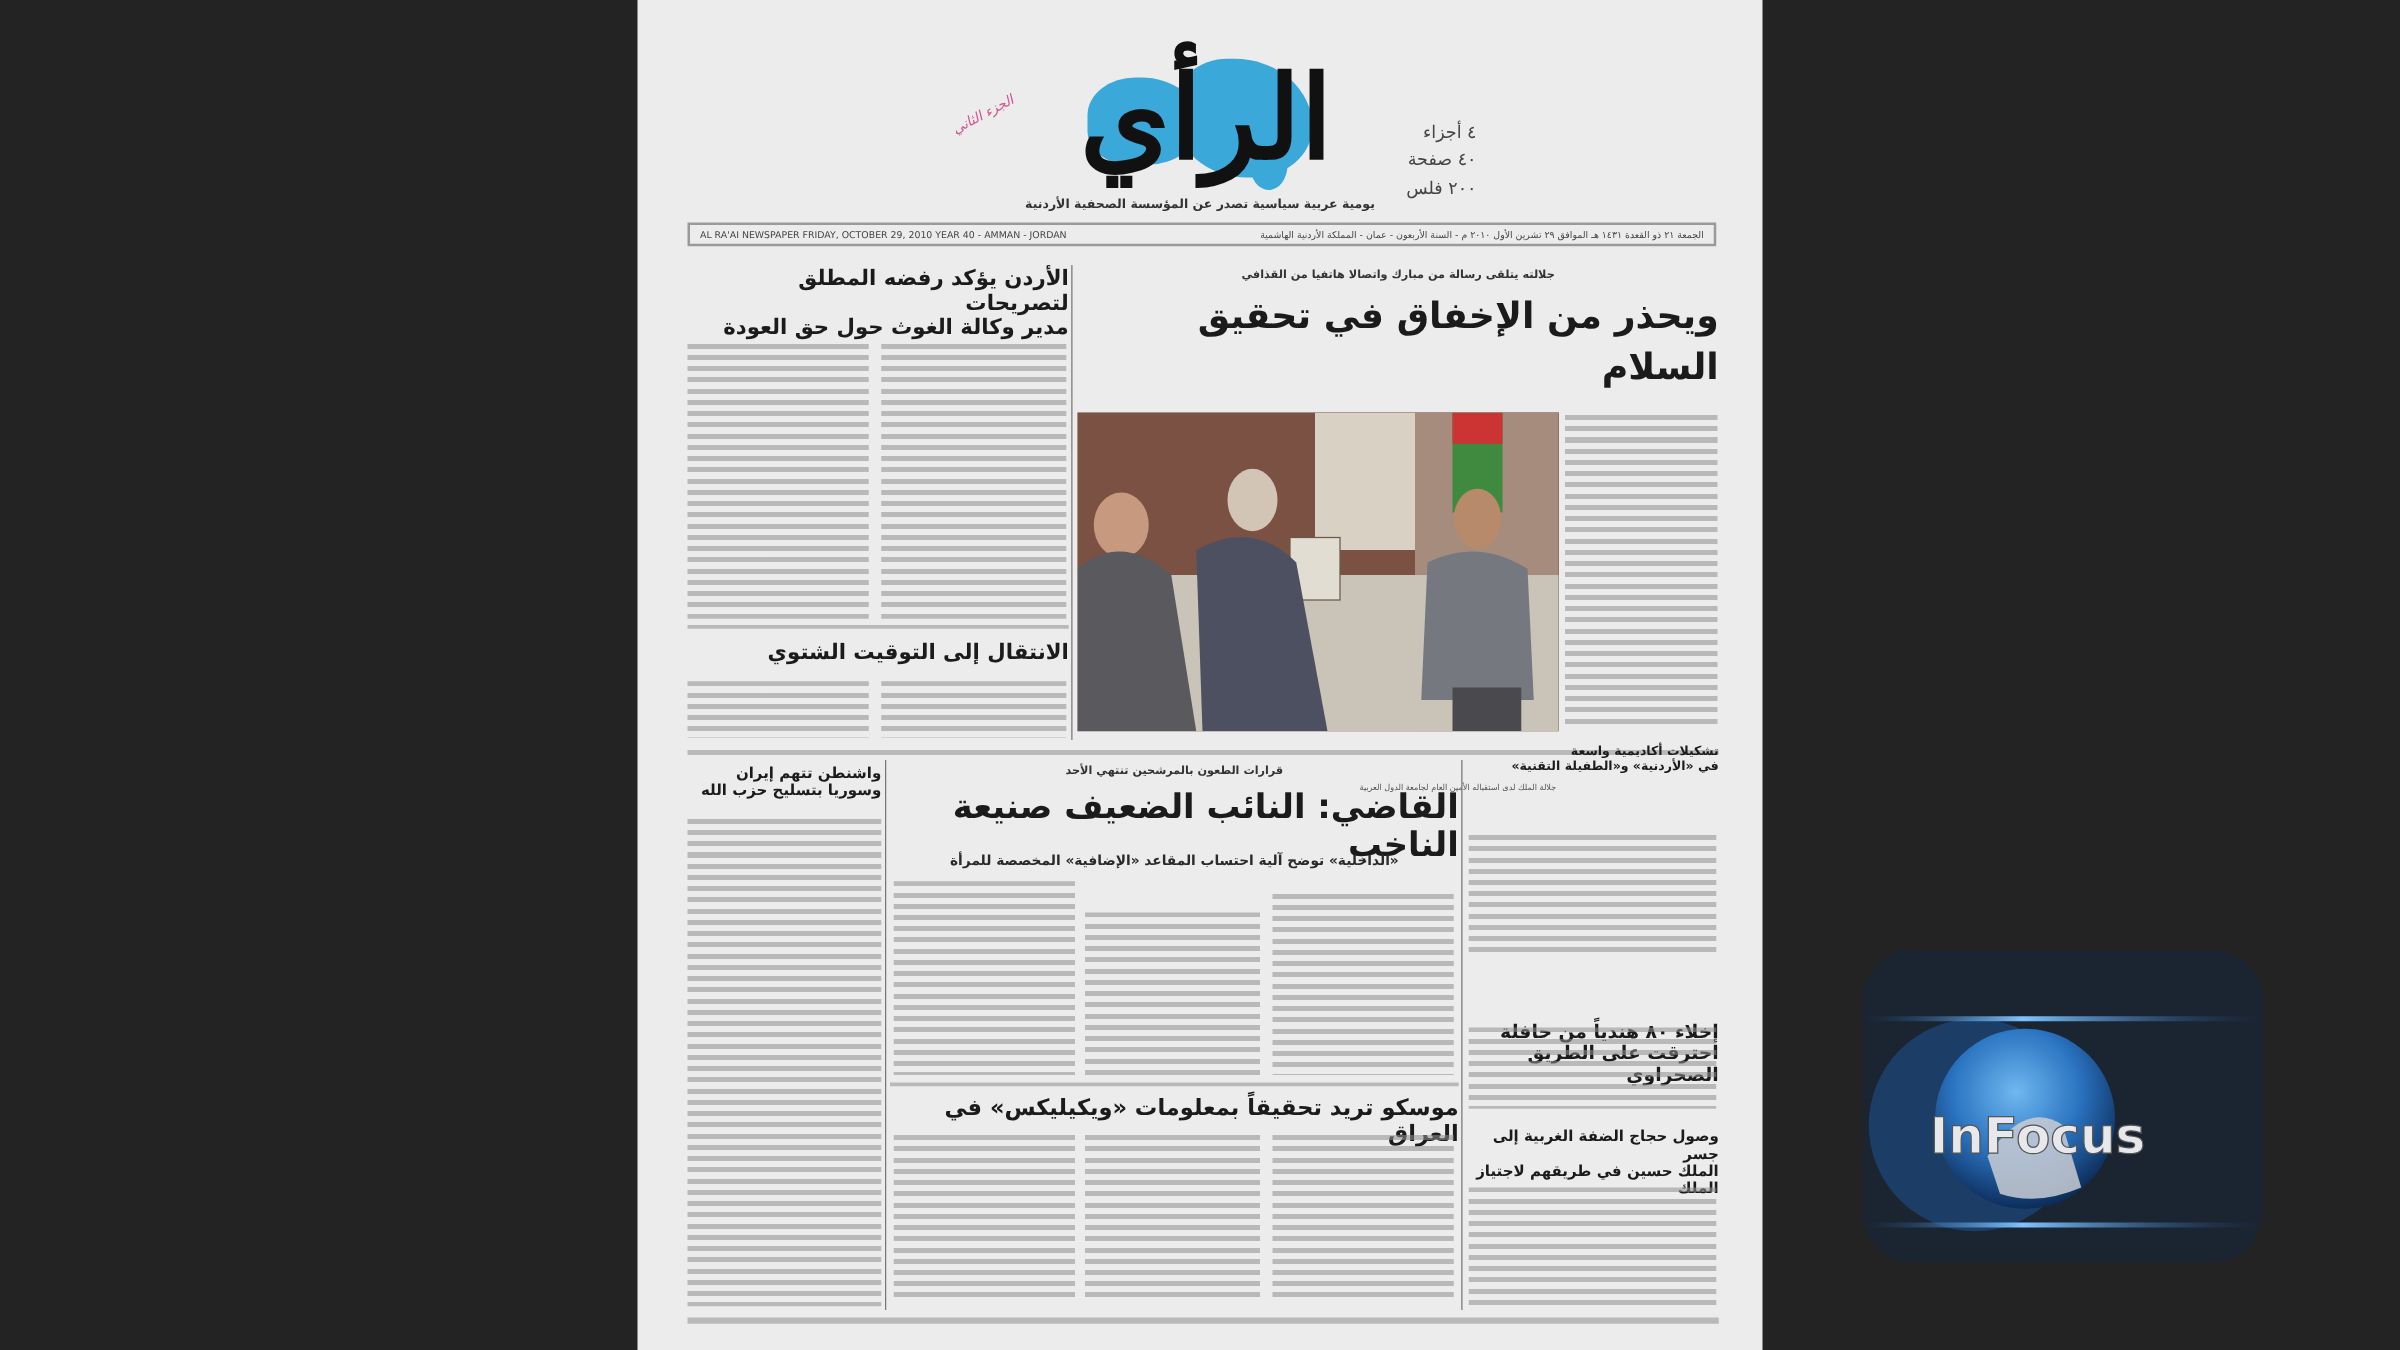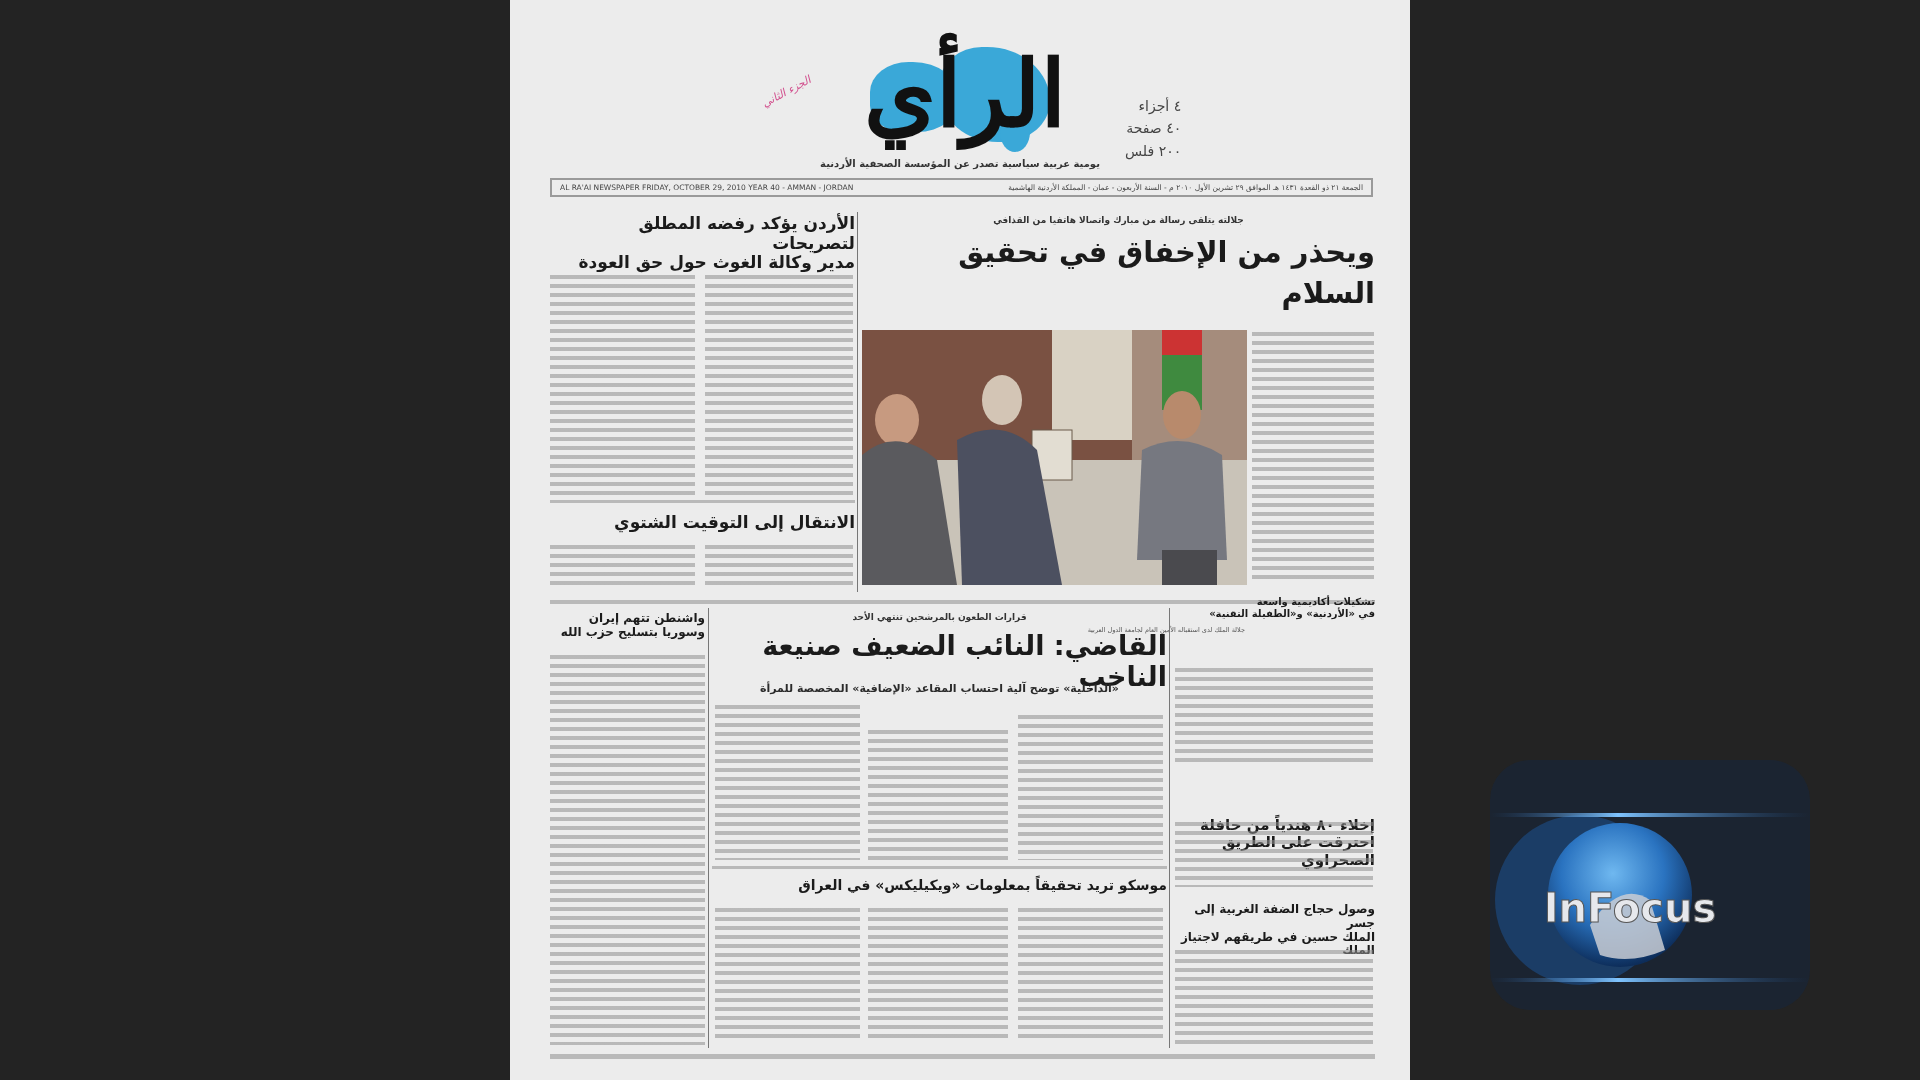--- a/index.html
+++ b/index.html
@@ -93,21 +93,21 @@
 <div class="body-text" style="left:550px;top:655px;width:155px;height:390px;"></div>
 <div class="vrule" style="left:708px;top:608px;height:440px;"></div>
 
 <div class="abs rtl" style="left:712px;top:612px;width:455px;font-size:9px;color:#333;font-weight:bold;">قرارات الطعون بالمرشحين تنتهي الأحد</div>
 <div class="abs rtl hl" style="left:712px;top:630px;width:455px;font-size:27px;">القاضي: النائب الضعيف صنيعة الناخب</div>
 <div class="abs rtl" style="left:712px;top:682px;width:455px;font-size:11px;color:#2a2a2a;font-weight:bold;">«الداخلية» توضح آلية احتساب المقاعد «الإضافية» المخصصة للمرأة</div>
 <div class="body-text" style="left:715px;top:705px;width:145px;height:155px;"></div>
 <div class="body-text" style="left:868px;top:730px;width:140px;height:130px;"></div>
 <div class="body-text" style="left:1018px;top:715px;width:145px;height:145px;"></div>
 <div class="hrule" style="left:712px;top:866px;width:455px;height:3px;"></div>
-<div class="abs rtl hl" style="left:712px;top:877px;width:455px;font-size:14px;">موسكو تريد تحقيقاً بمعلومات «ويكيليكس» في العراق</div>
+<div class="abs rtl hl" style="left:712px;top:877px;width:455px;font-size:18px;">موسكو تريد تحقيقاً بمعلومات «ويكيليكس» في العراق</div>
 <div class="body-text" style="left:715px;top:908px;width:145px;height:135px;"></div>
 <div class="body-text" style="left:868px;top:908px;width:140px;height:135px;"></div>
 <div class="body-text" style="left:1018px;top:908px;width:145px;height:135px;"></div>
 <div class="vrule" style="left:1169px;top:608px;height:440px;"></div>
 
 <div class="abs rtl hl" style="left:1172px;top:596px;width:203px;font-size:10px;">
   <div>تشكيلات أكاديمية واسعة</div>
   <div>في «الأردنية» و«الطفيلة التقنية»</div>
 </div>
 <div class="body-text" style="left:1175px;top:668px;width:198px;height:95px;"></div>

